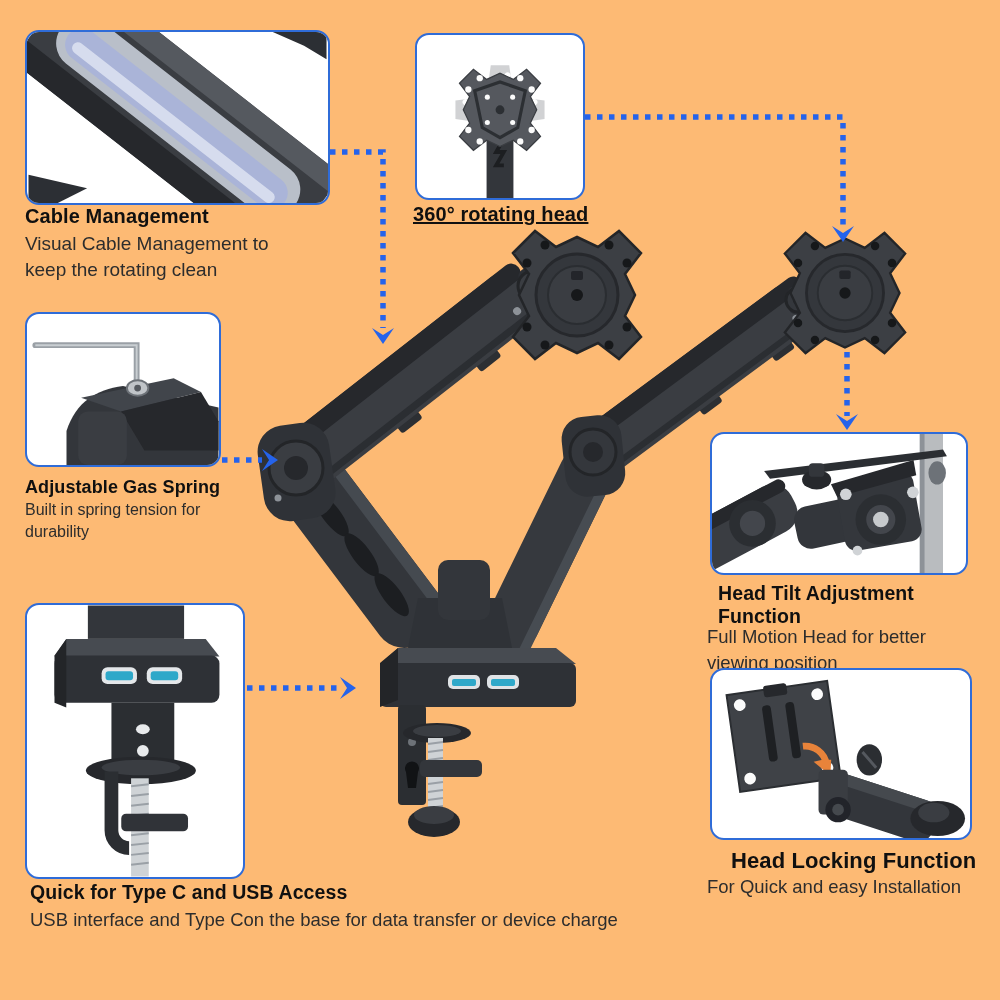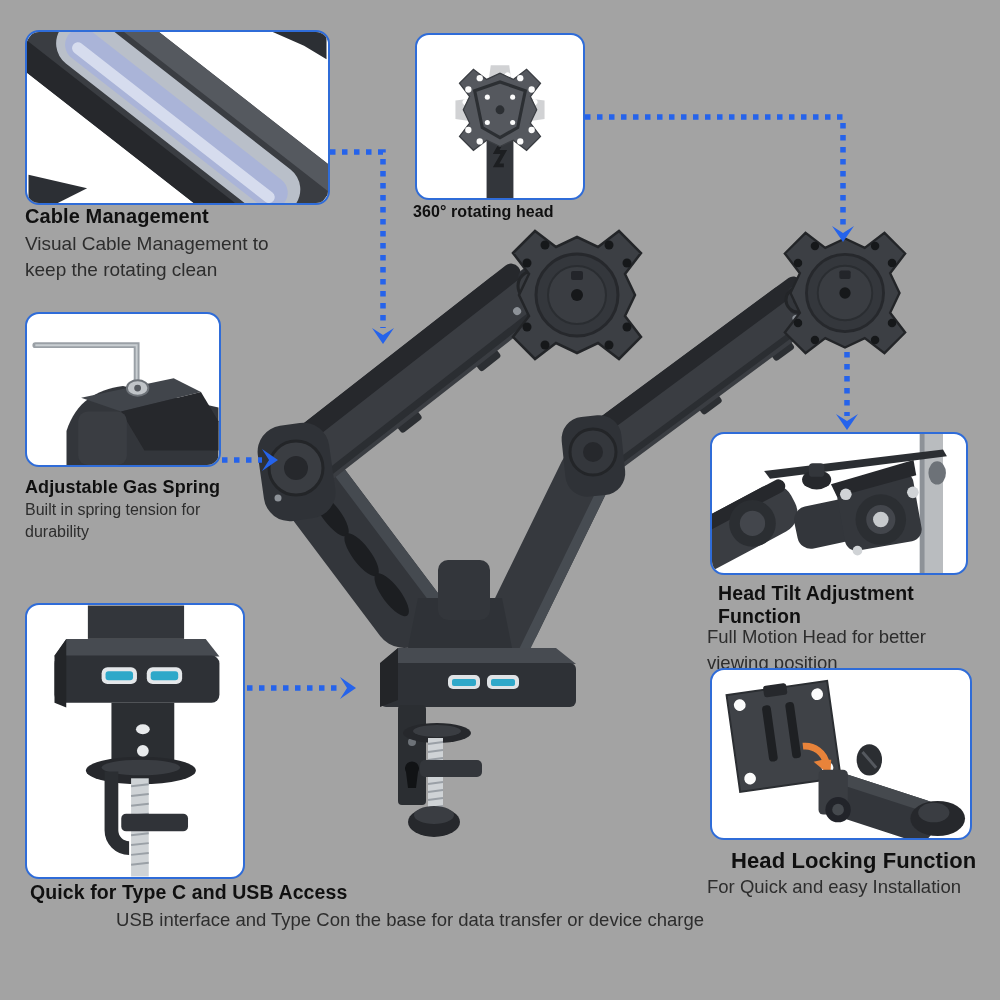--- a/index.html
+++ b/index.html
@@ -1,17 +1,17 @@
 <!DOCTYPE html>
 <html><head>
 <meta charset="utf-8">
 <style>
   html,body{margin:0;padding:0;background:#ffffff;}
   #canvas{
-    position:relative;width:1000px;height:1000px;background:#a3a3a3;overflow:hidden;
+    position:relative;width:1000px;height:1000px;background:#fdba74;overflow:hidden;
     font-family:"Liberation Sans","DejaVu Sans",sans-serif;color:#1c1c1c;
   }
   .inset{
     position:absolute;background:#ffffff;border:2.5px solid #2f6cd8;border-radius:14px;
     overflow:hidden;box-sizing:border-box;
   }
   .inset svg{display:block;width:100%;height:100%;}
   .callout-title{position:absolute;font-weight:bold;color:#101010;letter-spacing:.1px;}
   .callout-body{position:absolute;color:#2d2d2d;line-height:1.38;}
   .overlay{position:absolute;left:0;top:0;pointer-events:none;}
@@ -211,21 +211,21 @@
           <circle cx="-50" cy="32" r="5" fill="#fbfbfb"></circle>
             <circle cx="50" cy="32" r="5" fill="#fbfbfb"></circle>
           <circle cx="-20" cy="-20" r="4" fill="#fbfbfb"></circle>
             <circle cx="20" cy="-20" r="4" fill="#fbfbfb"></circle>
           <circle cx="-20" cy="20" r="4" fill="#fbfbfb"></circle>
             <circle cx="20" cy="20" r="4" fill="#fbfbfb"></circle>
         </g>
       </g>
     </svg>
   </div>
-  <div class="callout-title" style="left:413px;top:203px;font-size:16px;">360° rotating head</div>
+  <div class="callout-title" style="left:413px;top:203px;font-size:20px;text-decoration:underline;">360° rotating head</div>
 
   <div class="inset" style="left:25px;top:312px;width:196px;height:155px;">
     <svg viewBox="0 0 196 155">
       <path d="M8,32 H112 V72" stroke="#9aa0a6" stroke-width="6" fill="none" stroke-linecap="round"></path>
       <path d="M8,32 H112 V72" stroke="#c9ced2" stroke-width="2" fill="none"></path>
       <path d="M40,120 C50,90 70,78 98,74 L196,96 L196,155 L40,155 Z" fill="#33363b"></path>
       <path d="M55,86 L150,66 L178,80 L96,100 Z" fill="#41454b"></path>
       <path d="M96,100 L178,80 L196,110 L196,140 L120,140 Z" fill="#26282c"></path>
       <ellipse cx="113" cy="76" rx="11" ry="8" fill="#c0c4c8" stroke="#6d7278" stroke-width="2"></ellipse>
       <circle cx="113" cy="76" r="3.5" fill="#55595f"></circle>
@@ -260,21 +260,21 @@
           <line x1="106" y1="234" x2="124" y2="232"></line>
         <line x1="106" y1="244" x2="124" y2="242"></line>
           <line x1="106" y1="254" x2="124" y2="252"></line>
         <line x1="106" y1="264" x2="124" y2="262"></line>
       </g>
       <rect x="96" y="212" width="68" height="18" rx="5" fill="#303338"></rect>
       <path d="M86,169 v60 a18,18 0 0 0 18,18" stroke="#2b2e32" stroke-width="14" fill="none"></path>
     </svg>
   </div>
   <div class="callout-title" style="left:30px;top:881px;font-size:19.5px;">Quick for Type C and USB Access</div>
-  <div class="callout-body" style="left:14px;top:907px;width:690px;font-size:18.5px;text-align:right;">USB interface and Type Con the base for data transfer or device charge</div>
+  <div class="callout-body" style="left:30px;top:907px;width:690px;font-size:18.5px;">USB interface and Type Con the base for data transfer or device charge</div>
 
   <div class="inset" style="left:710px;top:432px;width:258px;height:143px;">
     <svg viewBox="0 0 258 143">
       <rect x="216" y="0" width="20" height="143" fill="#b9bcbf"></rect>
       <rect x="212" y="0" width="5" height="143" fill="#8d9298"></rect>
       <ellipse cx="230" cy="40" rx="9" ry="12" fill="#6d7278"></ellipse>
       <polygon points="52,38 236,16 240,23 58,46" fill="#2b2e32"></polygon>
       <g transform="translate(20,100) rotate(-28)">
         <rect x="-60" y="-26" width="130" height="52" rx="22" fill="#3a3d42"></rect>
         <rect x="-60" y="-26" width="130" height="14" rx="7" fill="#26282c"></rect>

